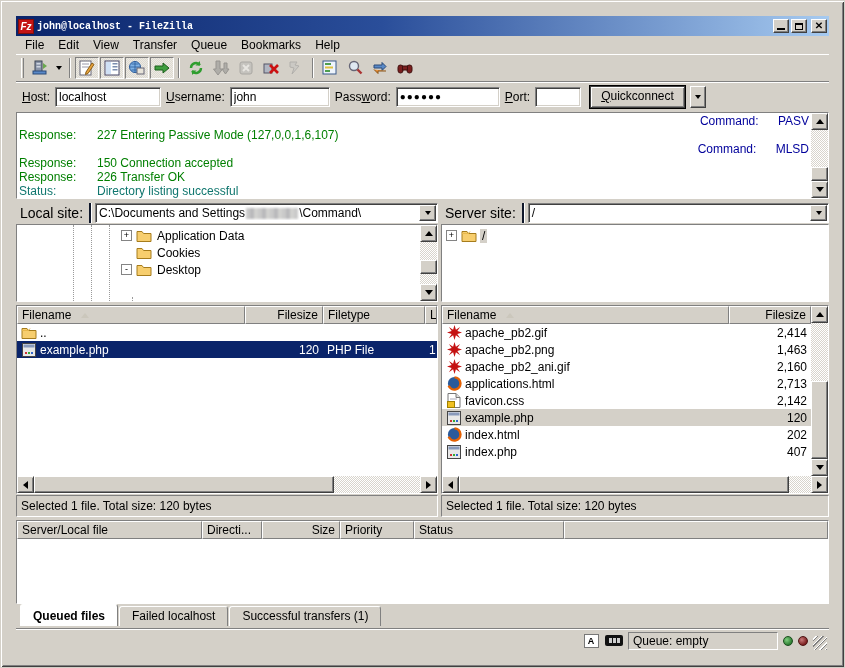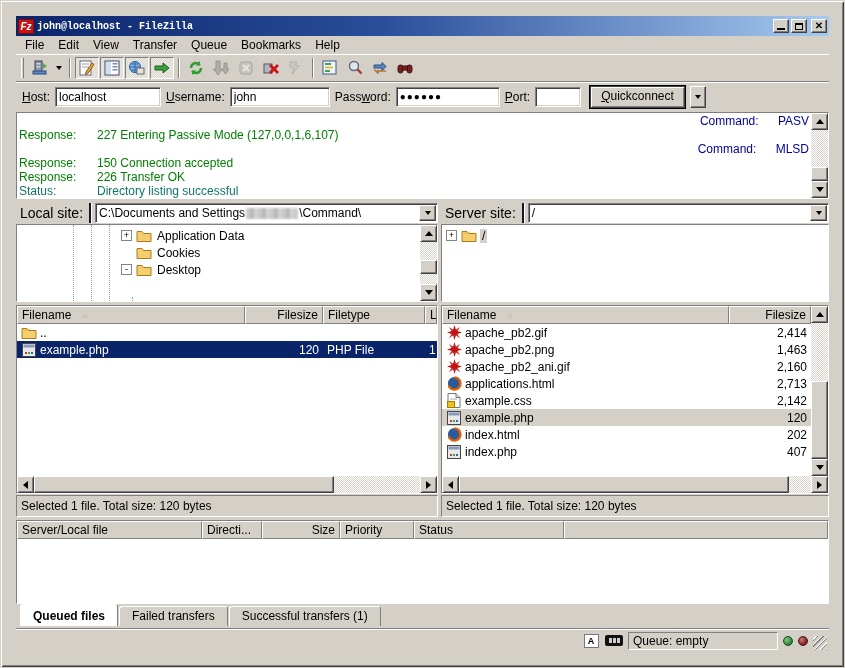--- a/index.html
+++ b/index.html
@@ -537,21 +537,21 @@
             <div class="lrow">
               <span class="cell" style="width:287px">
                   <span class="ficon">
                     <svg width="14" height="15" viewBox="0 0 14 15">
                       <path d="M1 0.5 h8 l4 4 v10 h-12z" fill="#fff" stroke="#777"></path>
                       <path d="M9 0.5 v4 h4" fill="#ddd" stroke="#777"></path>
                       <rect x="0.5" y="8.5" width="7" height="6" fill="#f0c020" stroke="#a08000"></rect>
                       <line x1="3" y1="6" x2="10" y2="6" stroke="#aab"></line>
                     </svg>
                   </span>
-                  <span>example.css</span>
+                  <span>favicon.css</span>
                 </span>
               <span class="cell right" style="flex:1">2,142</span>
             </div>
             <div class="lrow sel-inactive">
               <span class="cell" style="width:287px">
                   <span class="ficon">
                     <svg width="14" height="14" viewBox="0 0 14 14">
                       <rect x="0.5" y="0.5" width="13" height="13" fill="#e8e8e8" stroke="#444"></rect>
                       <rect x="1.5" y="1.5" width="11" height="3" fill="#8899bb"></rect>
                       <rect x="3" y="9" width="2" height="2" fill="#c33"></rect>
@@ -629,21 +629,21 @@
       <span class="hcell right" style="width:78px">Size</span>
       <span class="hcell" style="width:74px">Priority</span>
       <span class="hcell" style="width:150px">Status</span>
       <span class="hcell" style="flex:1"></span>
     </div>
     <div class="qbody"></div>
   </div>
 
   <div class="tabs">
     <span class="tab active">Queued files</span>
-    <span class="tab">Failed transfers</span>
+    <span class="tab">Failed localhost</span>
     <span class="tab">Successful transfers (1)</span>
   </div>
 
   <div class="statusbar">
     <span class="sb-icon">
         <span class="ascii-badge">A</span>
       </span>
     <span class="sb-icon">
         <span class="speed-badge">
           <i></i>

